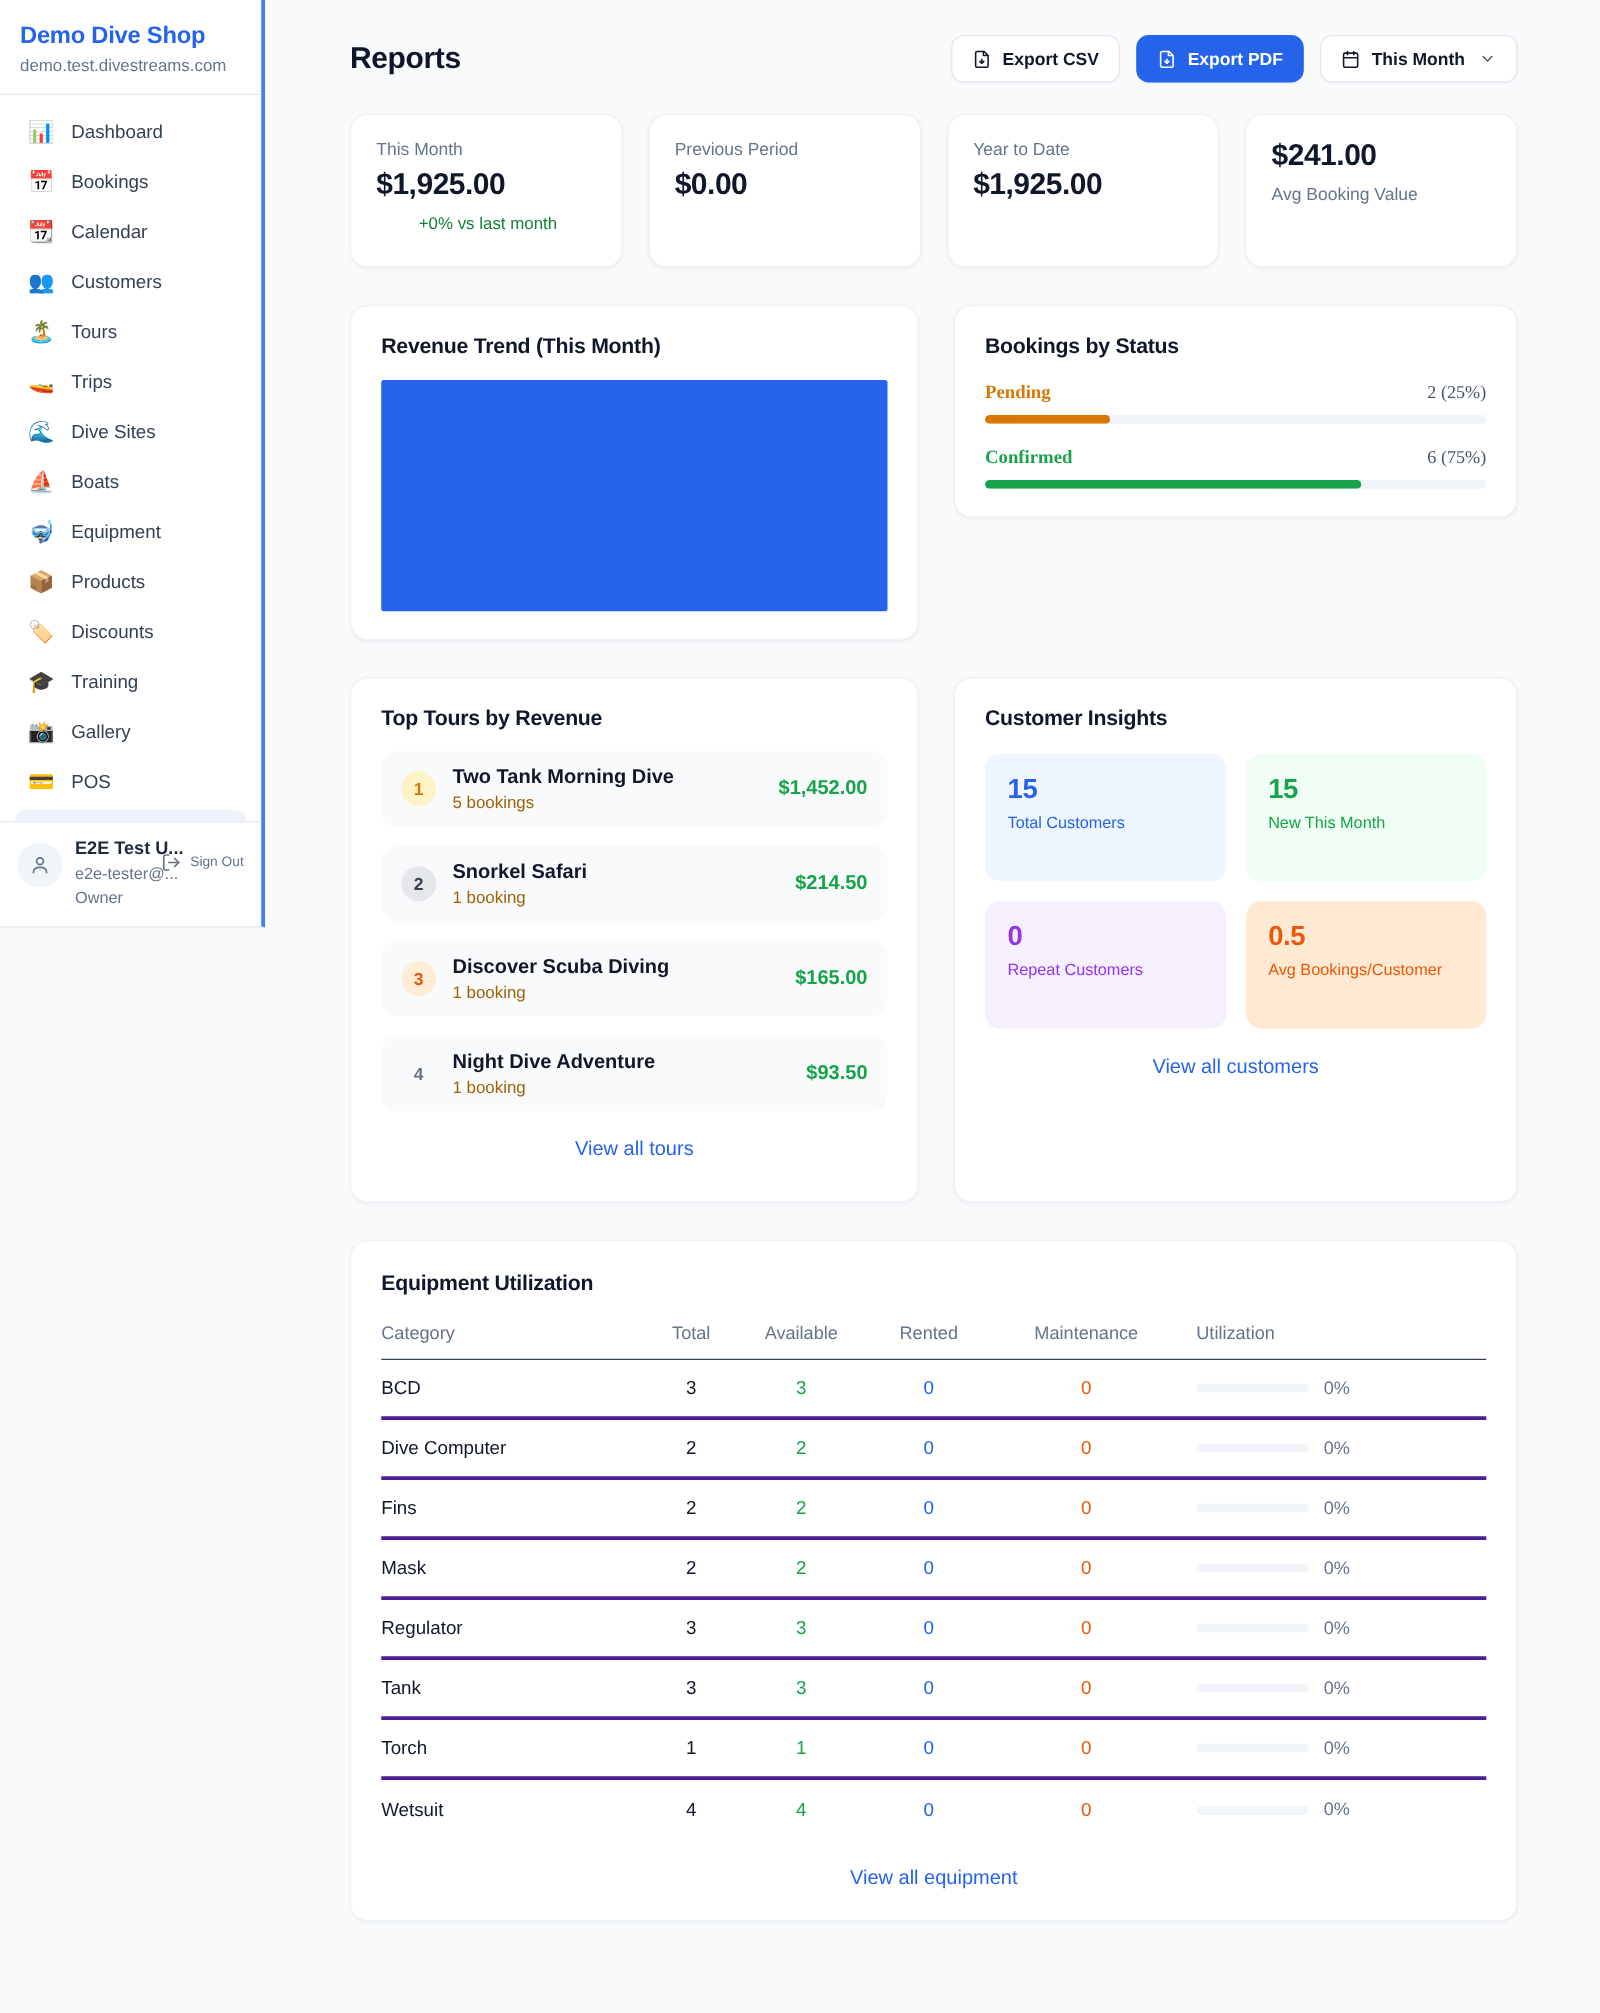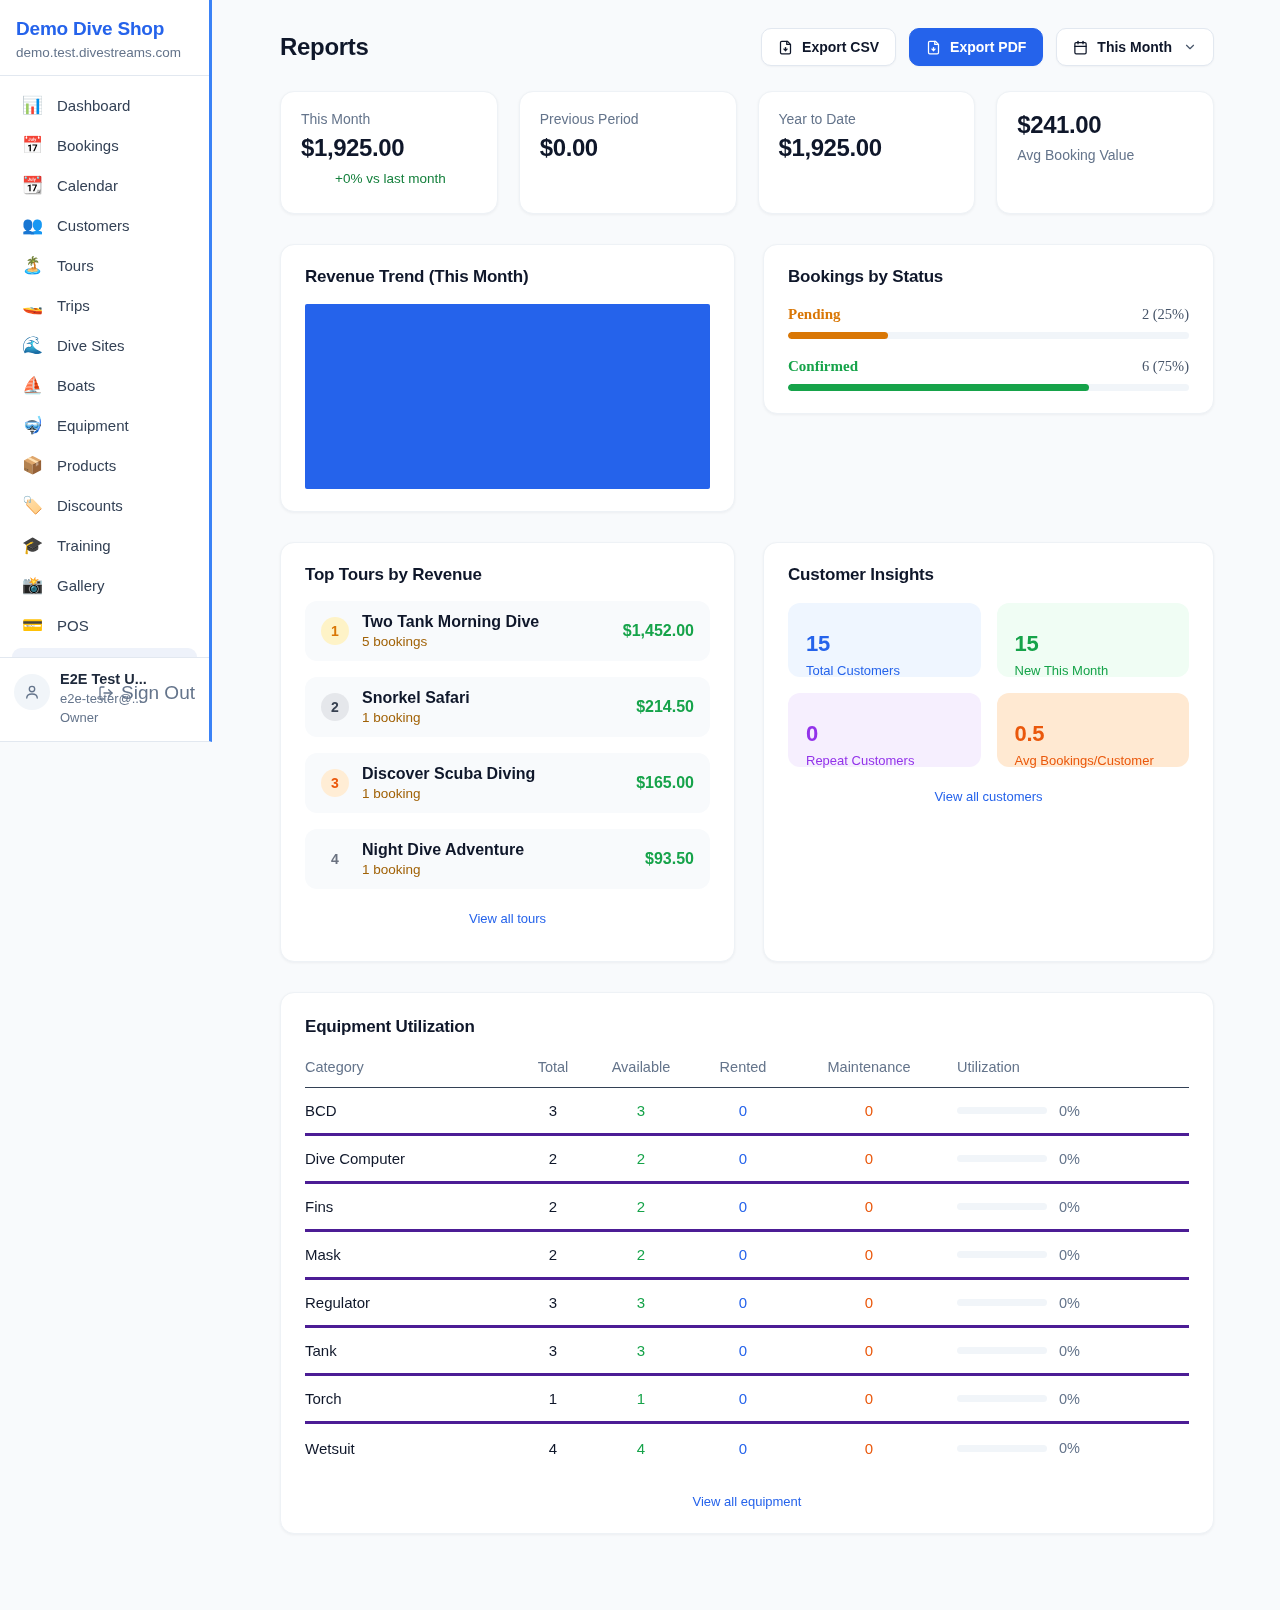--- a/index.html
+++ b/index.html
@@ -23,21 +23,21 @@
     color:#334155; font-size:15px; cursor:pointer; margin-bottom:5px; }
   .nav-item .ico { font-size:17px; width:22px; text-align:center; line-height:1; }
   .nav-partial { height:9px; background:#eef2fa; border-radius:9px 9px 0 0; margin:2px 12px 0; }
   .user-sec { border-top:1px solid #e2e8f0; padding:12px 14px 14px; display:flex; align-items:flex-start; gap:10px; }
   .avatar { width:36px; height:36px; min-width:36px; border-radius:50%; background:#f1f5f9;
     display:flex; align-items:center; justify-content:center; color:#64748b; margin-top:4px; }
   .user-meta { line-height:1.3; min-width:0; }
   .user-name { font-weight:bold; font-size:14.5px; color:#1e293b; white-space:nowrap; }
   .user-sub { font-size:13px; color:#64748b; margin-top:2px; white-space:nowrap; }
   .signout { margin-left:auto; display:flex; align-items:center; gap:7px; color:#64748b;
-    font-size:19px; cursor:pointer; margin-top:12px; white-space:nowrap; }
+    font-size:11px; cursor:pointer; margin-top:12px; white-space:nowrap; }
   
   .main { position:absolute; left:280px; top:0; width:934px; }
   .page-header { display:flex; align-items:center; margin-top:28px; }
   .page-title { font-size:24px; font-weight:800; letter-spacing:-.3px; }
   .header-actions { margin-left:auto; display:flex; gap:13px; }
   .btn { display:inline-flex; align-items:center; gap:9px; height:38px; padding:0 16px;
     border-radius:10px; border:1px solid #e2e8f0; background:#fff; font-size:14px; font-weight:600;
     color:#0f172a; cursor:pointer; box-shadow:0 1px 2px rgba(15,23,42,.04); font-family:inherit; }
   .btn-primary { background:#2563eb; border-color:#2563eb; color:#fff; }
   .btn .chev { margin-left:2px; color:#475569; }
@@ -65,25 +65,25 @@
   .fill { height:100%; border-radius:99px; }
   
   .tall { min-height:420px; }
   .tour-row { display:flex; align-items:center; gap:13px; background:#f8fafc; border-radius:12px;
     padding:12px 16px; margin-top:16px; }
   .rank { width:28px; height:28px; min-width:28px; border-radius:50%; display:flex; align-items:center;
     justify-content:center; font-size:14px; font-weight:600; }
   .tour-name { font-size:16px; font-weight:600; }
   .tour-sub { font-size:13.5px; color:#a16207; margin-top:3px; }
   .tour-amt { margin-left:auto; font-size:16px; font-weight:700; color:#16a34a; white-space:nowrap; }
-  .view-link { display:block; text-align:center; color:#2563eb; font-size:13px; margin-top:22px;
+  .view-link { display:block; text-align:center; color:#2563eb; font-size:16px; margin-top:22px;
     cursor:pointer; text-decoration:none; }
   
   .tiles { display:grid; grid-template-columns:1fr 1fr; gap:16px; margin-top:18px; }
-  .tile { border-radius:12px; padding:28px 18px; height:74px; }
+  .tile { border-radius:12px; padding:15px 18px; height:102px; }
   .tile-value { font-size:22px; font-weight:800; letter-spacing:-.3px; }
   .tile-label { font-size:13px; margin-top:6px; }
   
   .equip { margin-top:30px; padding:24px; }
   .tbl { margin-top:16px; }
   .trow { display:grid; grid-template-columns:200px 96px 80px 124px 128px 1fr; align-items:center; }
   .thead { color:#64748b; font-size:14.5px; padding:6px 0 12px; border-bottom:1px solid #334155; }
   .tbody { height:48px; border-bottom:3px solid #4c1d95; font-size:15px; }
   .tbody:last-of-type { border-bottom:none; }
   .c-cat { font-weight:500; }

